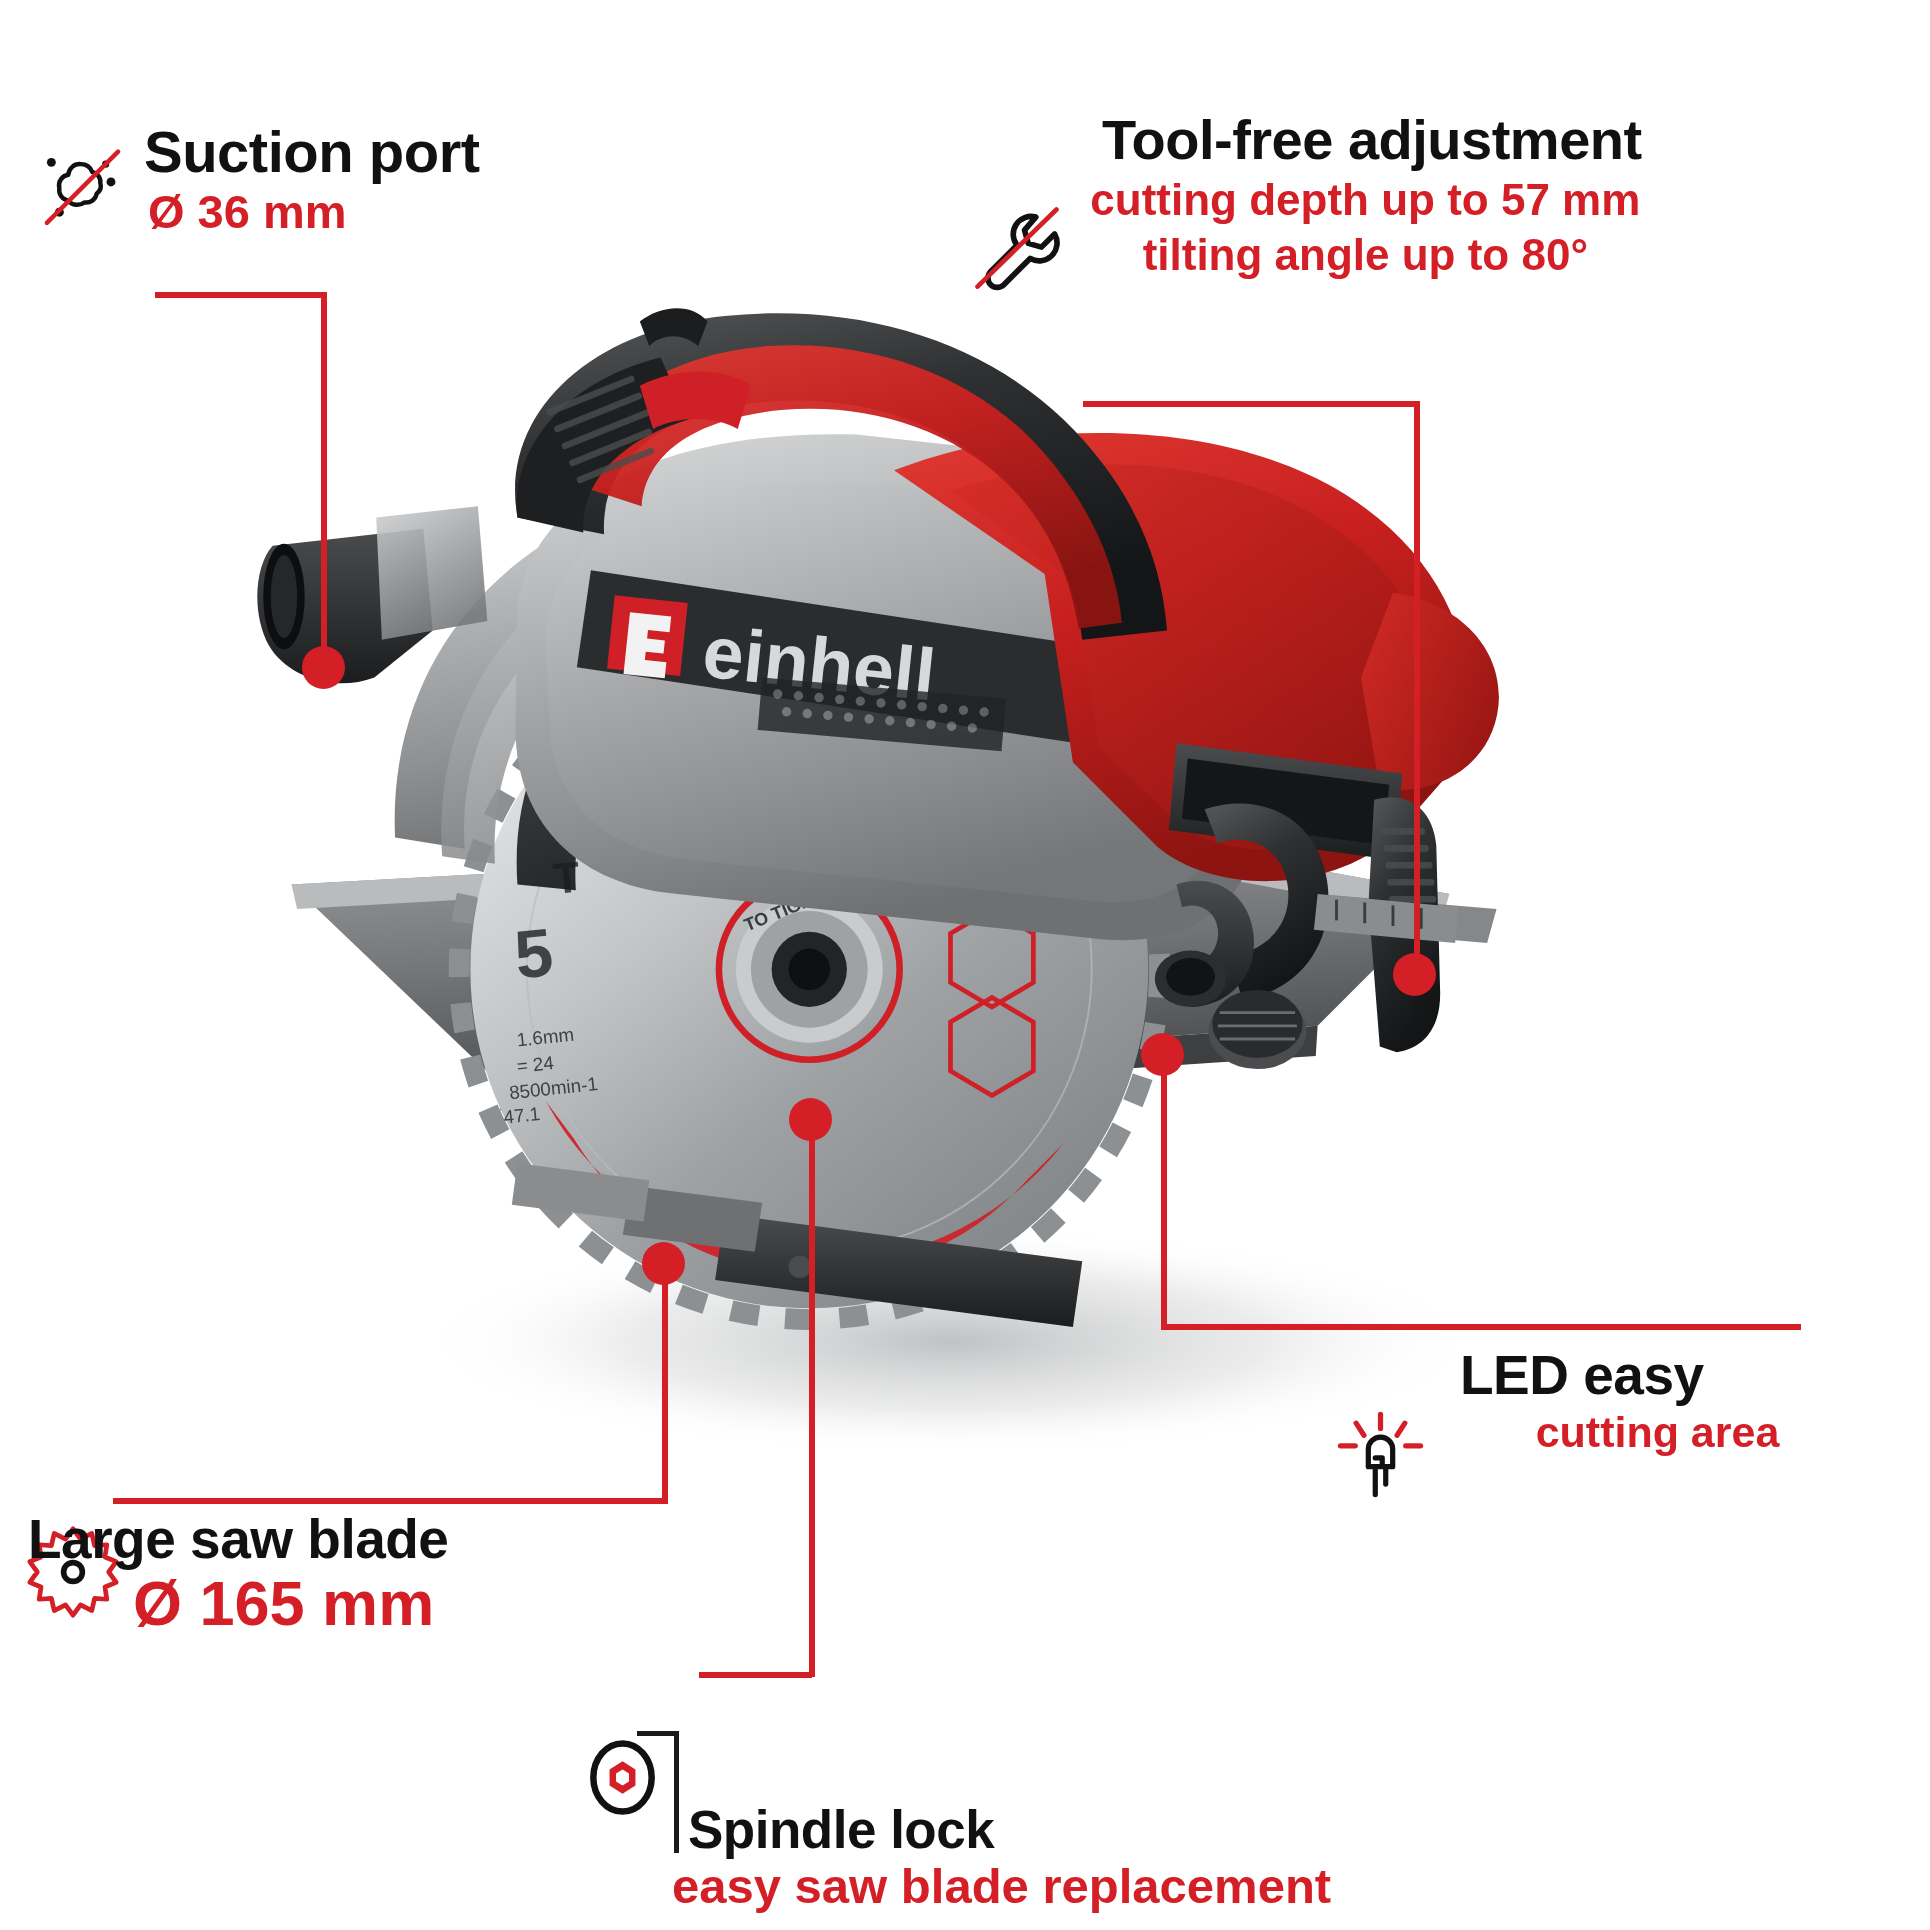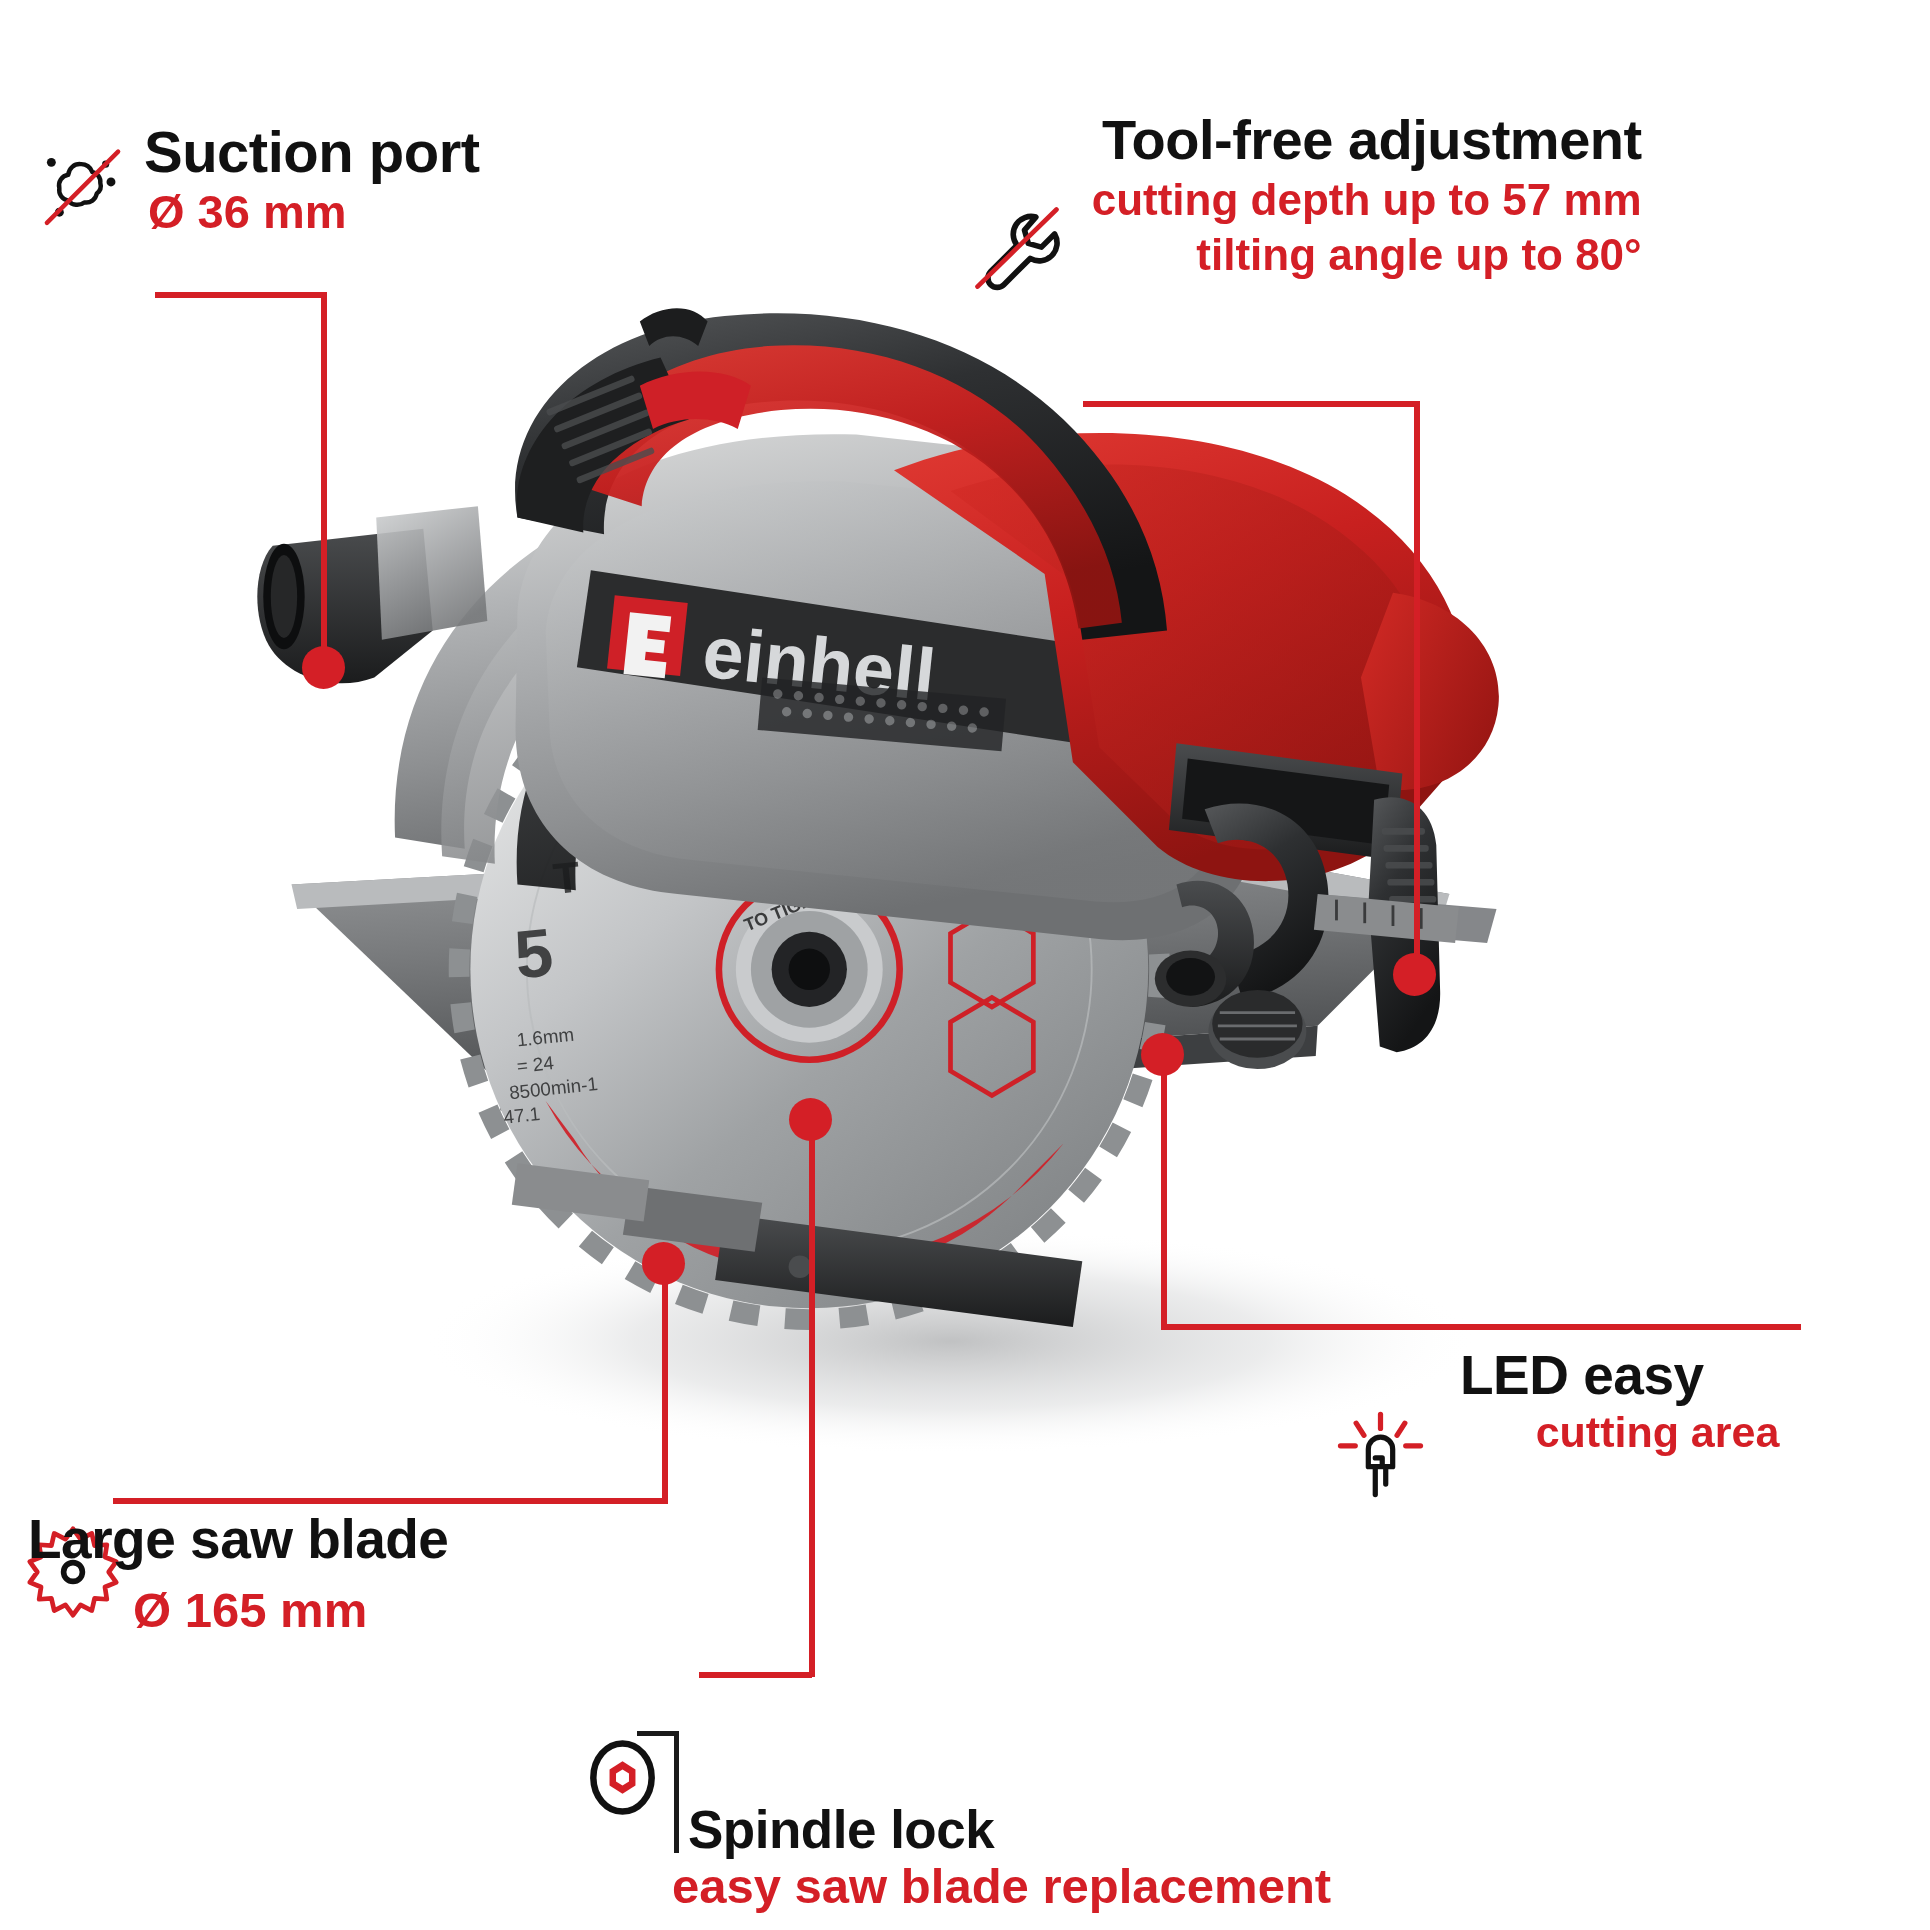--- a/index.html
+++ b/index.html
@@ -32,33 +32,33 @@
     line-height: 1.12;
     white-space: nowrap;
   }
 
   
   #callout-suction { left: 40px; top: 122px; }
   #callout-suction .title { font-size: 58px; margin-left: 104px; }
   #callout-suction .sub   { font-size: 47px; margin-left: 108px; margin-top: 3.8px; }
 
   
-  #callout-toolfree { left: 970px; top: 111px; text-align: right; }
+  #callout-toolfree { left: 970px; top: 111px; text-align: center; }
   #callout-toolfree .title { font-size: 56px; margin-left: 132px; }
   #callout-toolfree .sub   { font-size: 44px; margin-left: 119px; margin-top: 5.6px; }
 
   
   #callout-led { left: 1347px; top: 1347px; }
   #callout-led .title { font-size: 55px; margin-left: 113px; }
   #callout-led .sub   { font-size: 43px; margin-left: 113px; margin-top: 3.8px; text-align: center; width: 395px;}
 
   
   #callout-blade { left: 28px; top: 1511px; }
   #callout-blade .title { font-size: 55px; }
-  #callout-blade .sub   { font-size: 49px; margin-left: 105px; margin-top: 15px; }
+  #callout-blade .sub   { font-size: 63px; margin-left: 105px; margin-top: 0; }
 
   
   #callout-spindle { left: 584px; top: 1802px; }
   #callout-spindle .title { font-size: 53px; margin-left: 104px; }
   #callout-spindle .sub   { font-size: 49px; margin-left: 88px; margin-top: 1.9px; }
 
   
   .icon-box { position: absolute; }
   #icon-suction  { left: 38px;  top: 141px;  width: 89px;  height: 89px; }
   #icon-toolfree { left: 970px; top: 202px;  width: 94px; height: 94px; }

